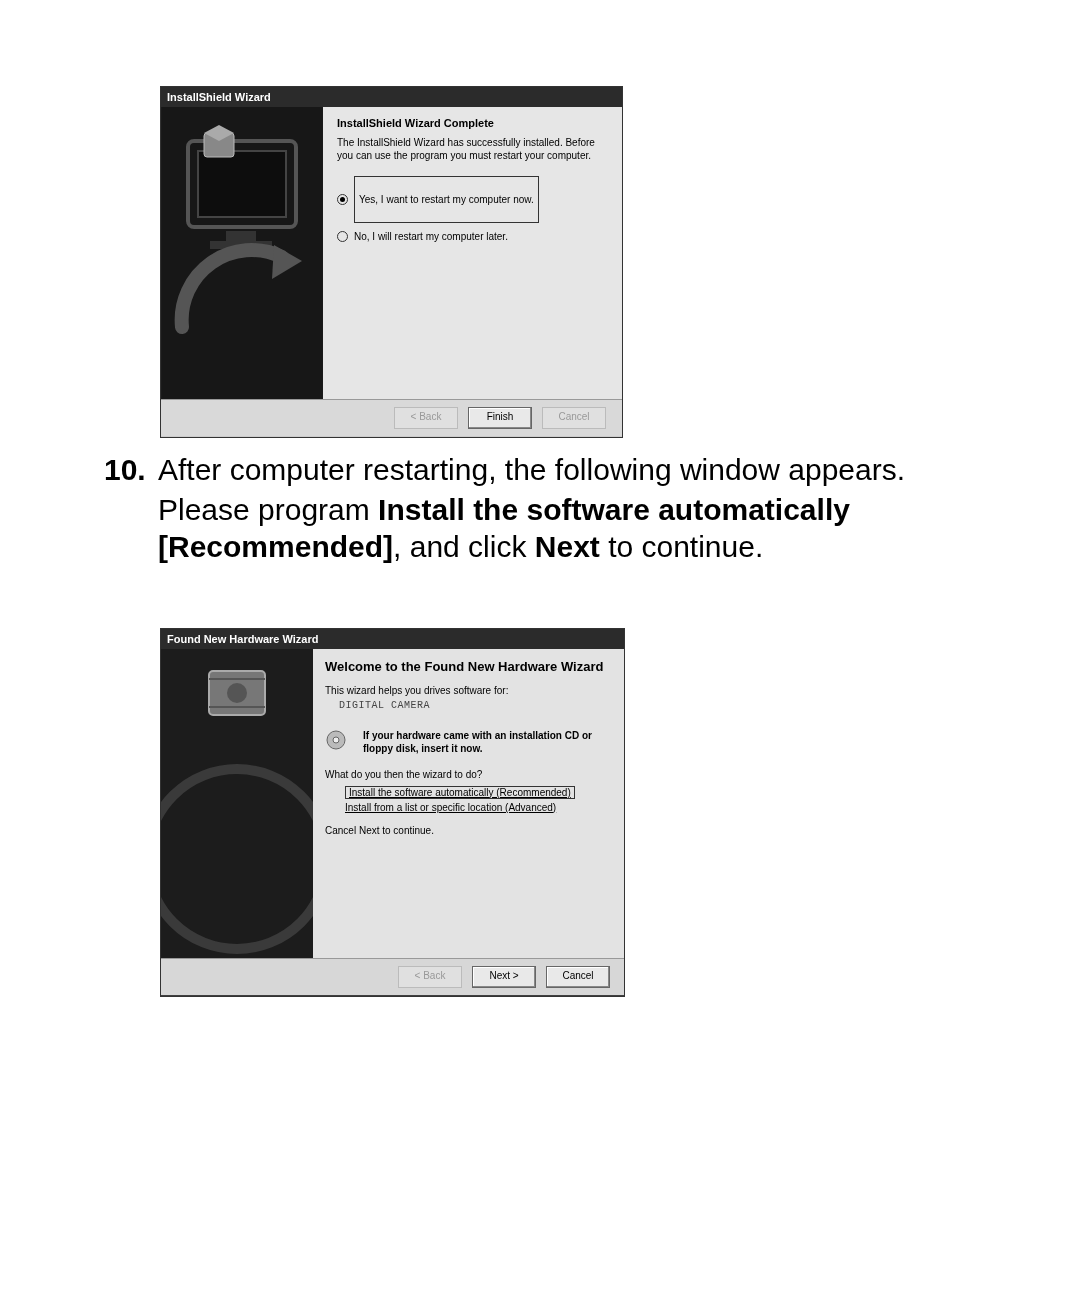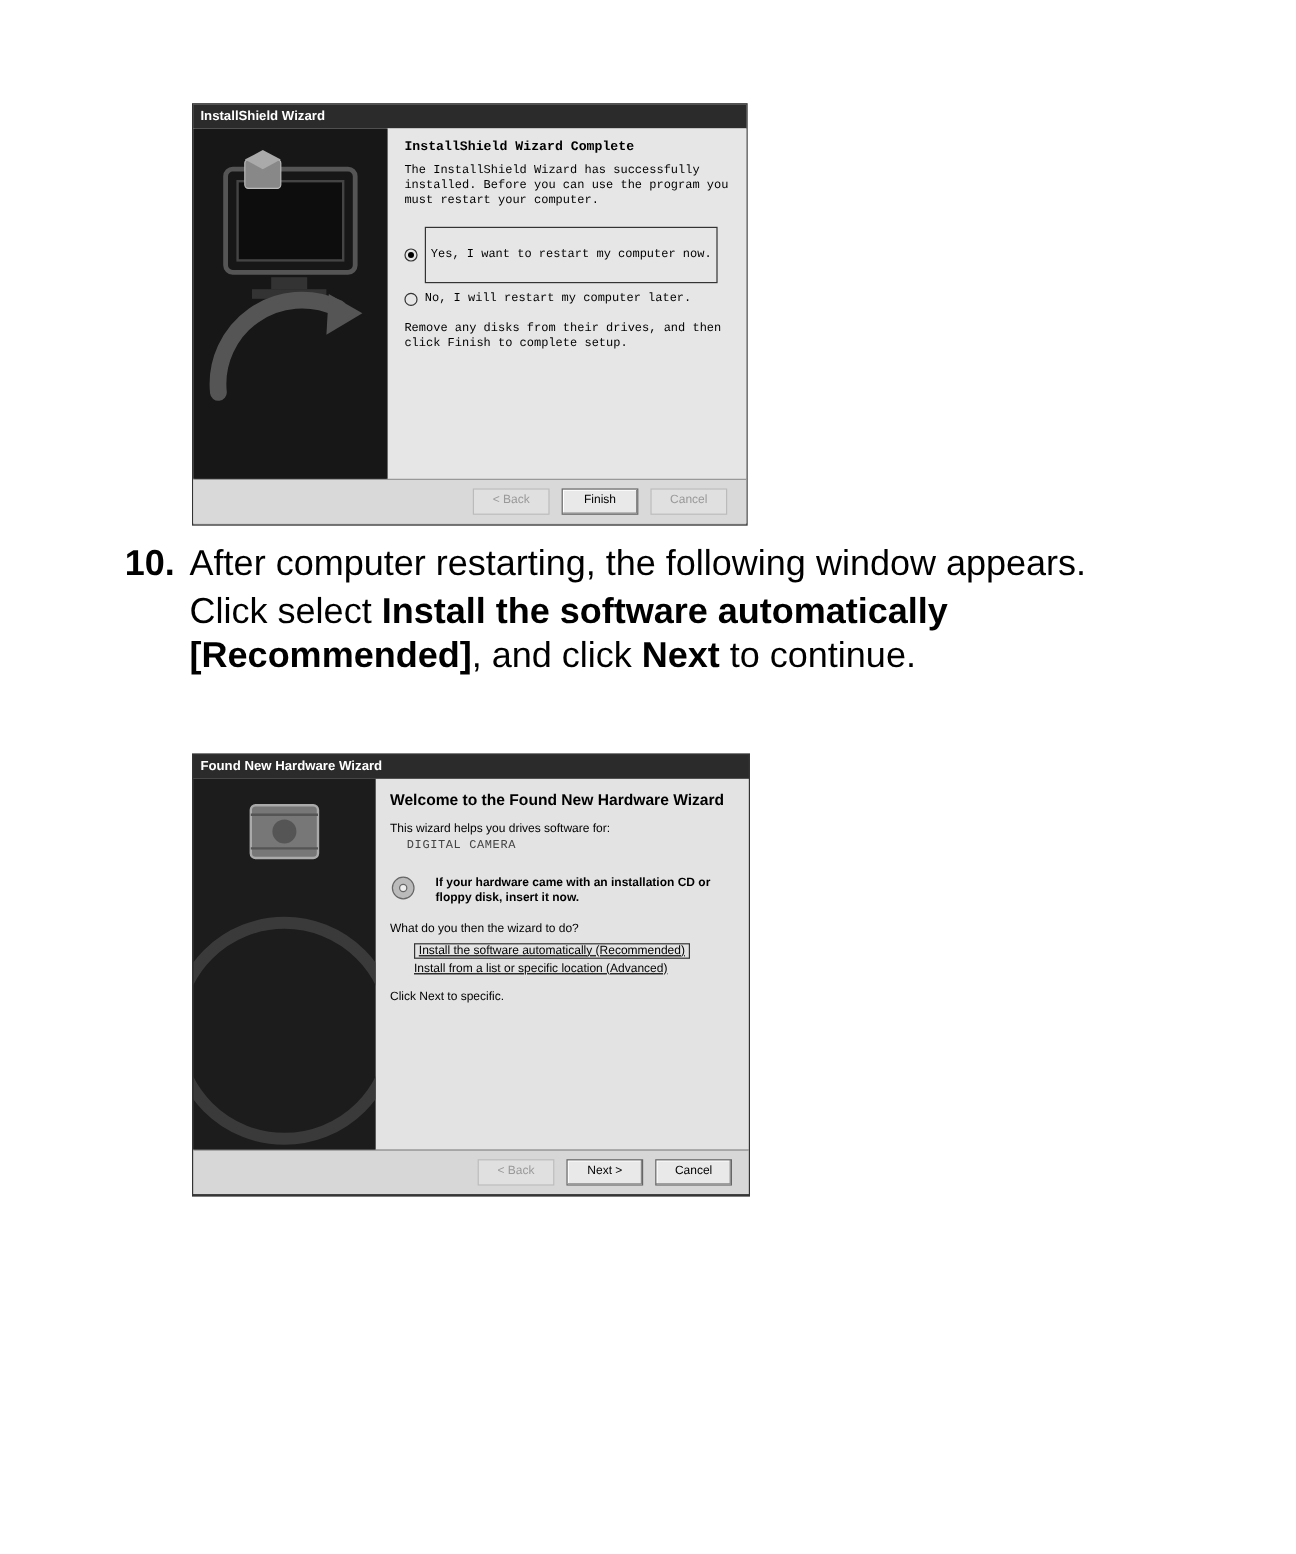--- a/index.html
+++ b/index.html
@@ -47,21 +47,20 @@
     background: #1a1a1a;
     position: relative;
     overflow: hidden;
   }
   .dlg1-left svg { width: 100%; height: 100%; display: block; }
   .dlg1-right {
     flex: 1;
     padding: 10px 14px 8px 14px;
     font-size: 10px;
     color: #000;
-    font-family: Liberation Mono, monospace;
   }
   .dlg1-right .heading {
     font-weight: bold;
     font-size: 11px;
     margin-bottom: 8px;
   }
   .dlg1-right .para {
     margin-bottom: 14px;
     line-height: 1.25;
   }
@@ -267,35 +266,34 @@
 
         <div class="radio-row selected-box">
           <span class="radio checked"></span>
           <span class="rlabel">Yes, I want to restart my computer now.</span>
         </div>
         <div class="radio-row">
           <span class="radio"></span>
           <span class="rlabel">No, I will restart my computer later.</span>
         </div>
 
-        <div class="para" style="margin-top:14px;">Remove any disks from their drives, and then click Finish to complete setup.</div>
       </div>
     </div>
     <div class="dlg1-footer">
       <div class="wizbtn ghost">&lt; Back</div>
       <div class="wizbtn">Finish</div>
       <div class="wizbtn ghost">Cancel</div>
     </div>
   </div>
 
   <div class="instr">
     <span class="num">10.</span><span class="body">
       <span>After computer restarting, the following window appears.</span>
       <div class="line2">
-        <span>Click select </span><b>Install the software automatically [Recommended]</b><span>, and click </span><b>Next</b><span> to continue.</span>
+        <span>Please program </span><b>Install the software automatically [Recommended]</b><span>, and click </span><b>Next</b><span> to continue.</span>
       </div>
     </span>
   </div>
 
   <div class="dlg2">
     <div class="dlg2-titlebar">
       <span>Found New Hardware Wizard</span>
     </div>
     <div class="dlg2-body">
       <div class="dlg2-left">
@@ -329,21 +327,21 @@
 
         <div class="radio-row2 selected-box">
           <span class="radio checked"></span>
           <span class="rlabel">Install the software automatically (Recommended)</span>
         </div>
         <div class="radio-row2">
           <span class="radio"></span>
           <span class="rlabel">Install from a list or specific location (Advanced)</span>
         </div>
 
-        <div class="continue">Click Next to specific.</div>
+        <div class="continue">Cancel Next to continue.</div>
       </div>
     </div>
     <div class="dlg2-footer">
       <div class="wizbtn ghost">&lt; Back</div>
       <div class="wizbtn">Next &gt;</div>
       <div class="wizbtn">Cancel</div>
     </div>
   </div>
 
 </div>

